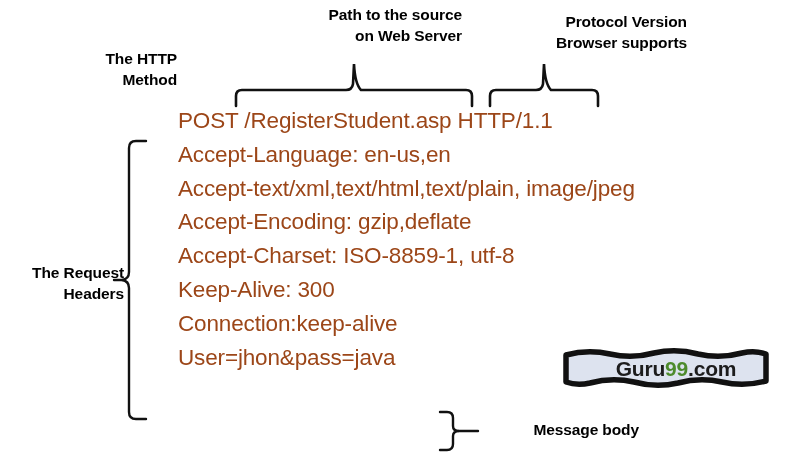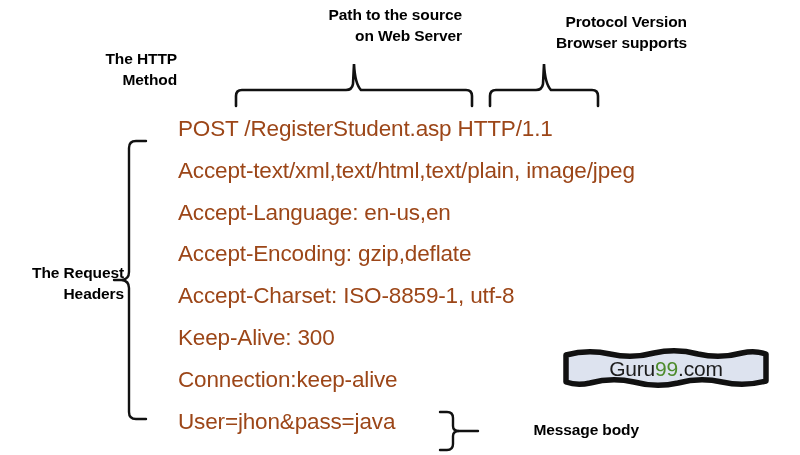--- a/index.html
+++ b/index.html
@@ -39,49 +39,48 @@
     left: 178px;
     top: 104px;
     width: 600px;
   }
   .req-line {
     color: #9c4618;
     font-size: 22.5px;
     line-height: 33.8px;
     white-space: pre;
     letter-spacing: -0.15px;
-    margin-top: 8px;
   }
 
   
   .brace-svg { position: absolute; overflow: visible; }
   #brace-path     { left: 232px; top: 62px;  width: 244px; height: 46px; }
   #brace-protocol { left: 486px; top: 62px;  width: 116px; height: 46px; }
   #brace-headers  { left: 118px; top: 138px; width: 30px;  height: 284px; }
   #brace-body     { left: 436px; top: 408px; width: 48px;  height: 44px; }
 
   
   #guru-logo {
     position: absolute;
     left: 562px;
     top: 345px;
     width: 208px;
     height: 46px;
   }
   #guru-logo-text {
     position: absolute;
-    left: 0;
+    left: 10px;
     top: 0;
     width: 208px;
     height: 46px;
     display: flex;
     align-items: center;
     justify-content: center;
     font-size: 21px;
-    font-weight: normal;
+    font-weight: bold;
     letter-spacing: -0.2px;
     padding-top: 1px;
     box-sizing: border-box;
   }
   .guru-dark { color: #1c1c1c; }
   .guru-green { color: #4d8b2c; }
 </style>
 </head>
 <body>
 
@@ -114,22 +113,22 @@
     <line x1="4" y1="142" x2="-4" y2="142" stroke="#111111" stroke-width="2.4" stroke-linecap="round"></line>
   </svg>
 
   <svg class="brace-svg" id="brace-body" viewBox="0 0 48 44">
     <path d="M4 4 L11 4 Q17 4 17 10 L17 18 Q17 23 23 23 Q17 23 17 28 L17 36 Q17 42 11 42 L4 42" fill="none" stroke="#111111" stroke-width="2.4" stroke-linecap="round"></path>
     <line x1="23" y1="23" x2="42" y2="23" stroke="#111111" stroke-width="2.4" stroke-linecap="round"></line>
   </svg>
 
   <div id="request-block">
     <div class="req-line">POST /RegisterStudent.asp HTTP/1.1</div>
+    <div class="req-line">Accept-Language: en-us,en</div>
     <div class="req-line">Accept-text/xml,text/html,text/plain, image/jpeg</div>
-    <div class="req-line">Accept-Language: en-us,en</div>
     <div class="req-line">Accept-Encoding: gzip,deflate</div>
     <div class="req-line">Accept-Charset: ISO-8859-1, utf-8</div>
     <div class="req-line">Keep-Alive: 300</div>
     <div class="req-line">Connection:keep-alive</div>
     <div class="req-line">User=jhon&amp;pass=java</div>
   </div>
 
   <div id="guru-logo">
     <svg width="208" height="46" viewBox="0 0 208 46" style="position:absolute;left:0;top:0;">
       <path d="M4 10

